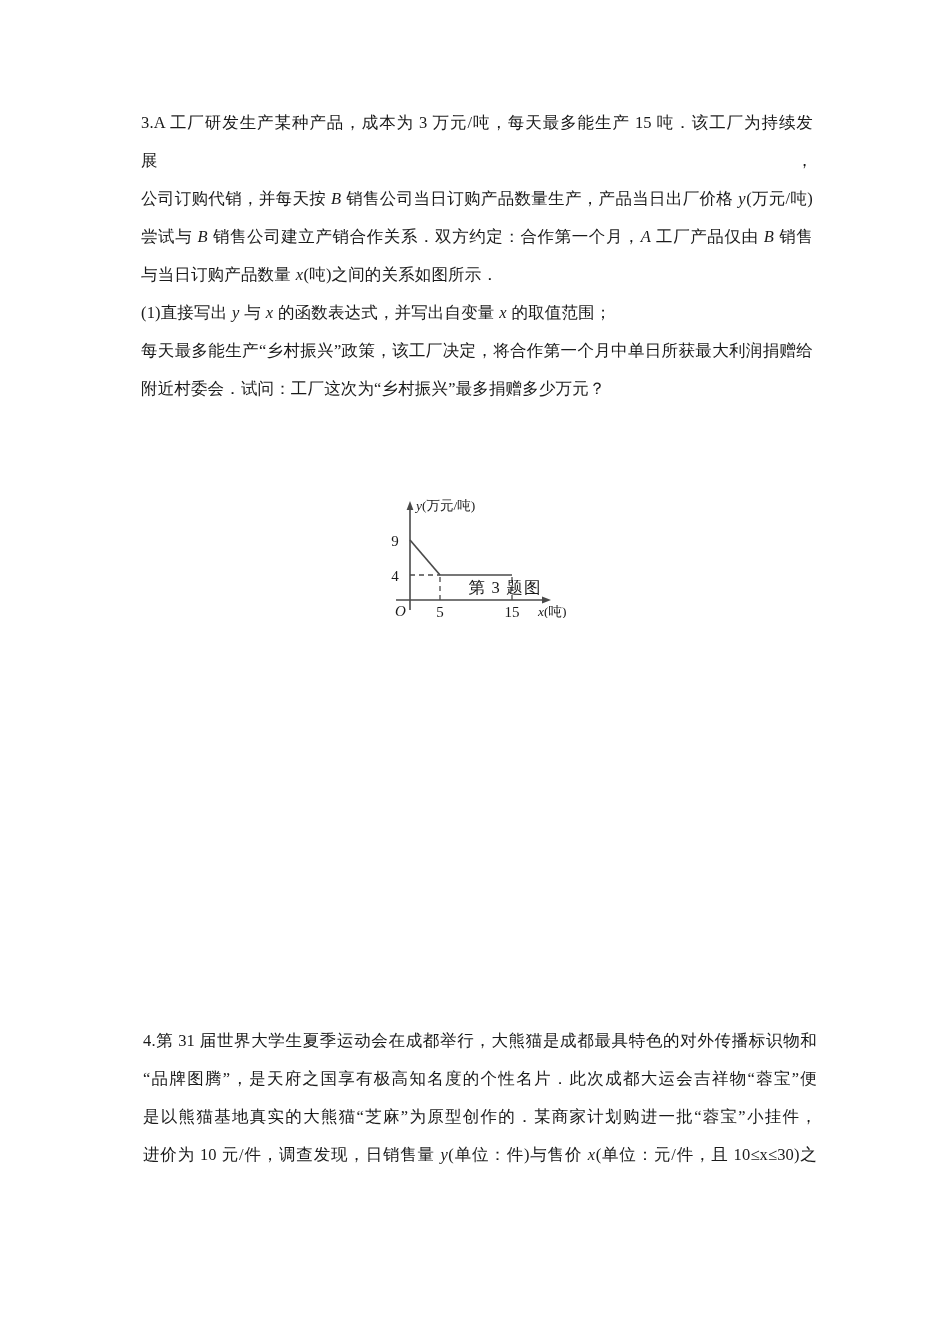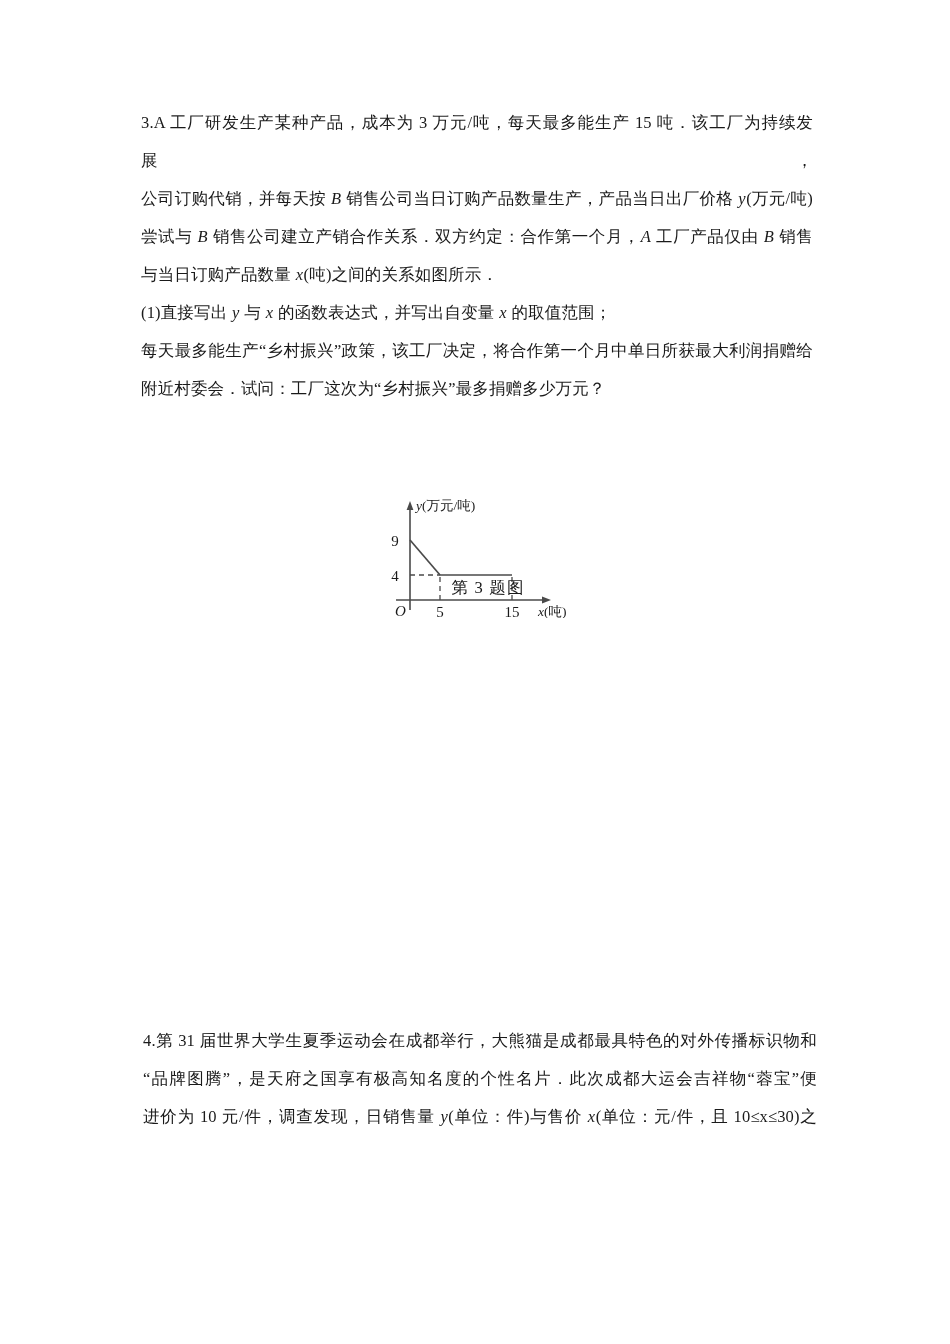--- a/index.html
+++ b/index.html
@@ -56,21 +56,21 @@
     top: 451px;
     width: 210px;
     height: 130px;
     margin-top: 47px;
   }
   .figure svg {
     display: block;
   }
   .fig-caption {
     position: absolute;
-    left: 383px;
+    left: 400px;
     top: 575px;
     width: 210px;
     text-align: center;
     font-size: 16.5px;
     line-height: 26px;
     letter-spacing: 1.2px;
   }
   .block4 {
     position: absolute;
     left: 143px;
@@ -137,19 +137,20 @@
   </div>
 
   <div class="fig-caption">第 3 题图</div>
 
   <div class="block4 problem">
 
     <p class="just"><span>4.</span><span>第 31 届世界大学生夏季运动会在成都举行，大熊猫是成都最具特色的对外传播标识物和</span></p>
 
     <p class="just">“品牌图腾”，是天府之国享有极高知名度的个性名片．此次成都大运会吉祥物“蓉宝”便</p>
 
+    <p class="just">是以熊猫基地真实的大熊猫“芝麻”为原型创作的．某商家计划购进一批“蓉宝”小挂件，</p>
 
     <p class="just">进价为 10 元/件，调查发现，日销售量 <span class="var">y</span>(单位：件)与售价 <span class="var">x</span>(单位：元/件，且 10≤x≤30)之</p>
 
 
   </div>
 
 </div>
 
 </body></html>

